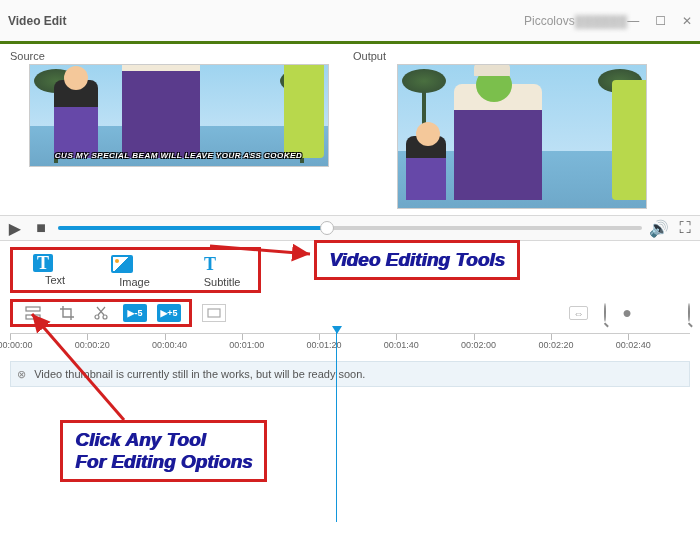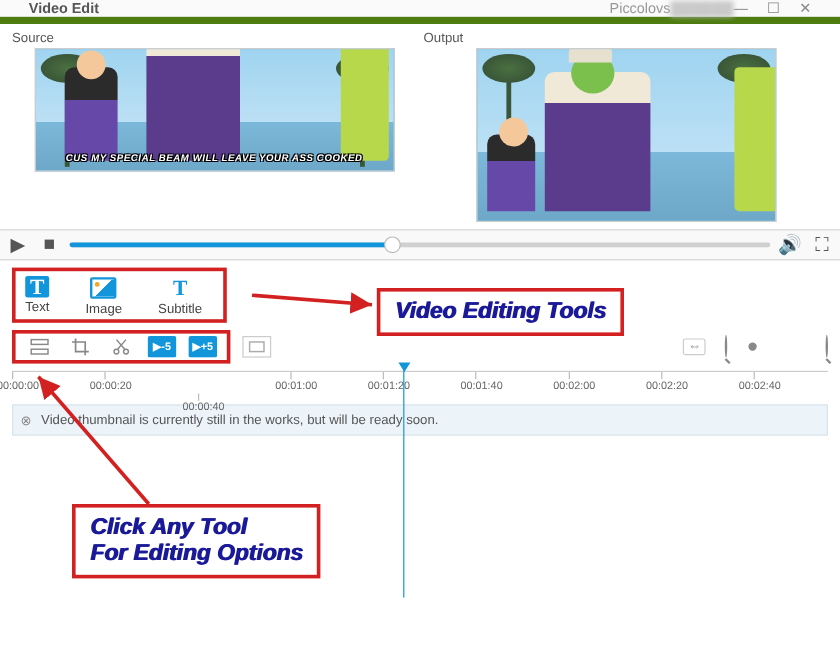--- a/index.html
+++ b/index.html
@@ -1,17 +1,17 @@
 <!DOCTYPE html>
 <html><head>
 <meta charset="utf-8">
 <style>
 * { box-sizing: border-box; margin: 0; padding: 0; font-family: "Segoe UI", Arial, sans-serif; }
 body { background: #fff; width: 700px; height: 560px; overflow: hidden; position: relative; }
-.title-bar { height: 20px; background: #fafafa; border-bottom: 6px solid #4d7c0f; display: flex; align-items: center; padding: 0 24px; font-size: 12px; color: #555; }
+.title-bar { height: 44px; background: #fafafa; border-bottom: 3px solid #4d7c0f; display: flex; align-items: center; padding: 0 8px; font-size: 12px; color: #555; }
 .title-left { font-weight: 600; }
 .title-center { flex: 1; text-align: right; color: #999; }
 .title-center .blur { filter: blur(2px); color: #bbb; display: inline-block; }
 .win-ctrls { display: flex; gap: 16px; color: #888; font-size: 12px; }
 .win-ctrls span { cursor: pointer; }
 .previews { display: flex; padding: 6px 10px 0 10px; gap: 6px; justify-content: flex-end; }
 .preview-col { flex: 1; }
 .preview-label { font-size: 11px; color: #555; margin-bottom: 2px; }
 .preview-box { width: 300px; height: 103px; margin: 0 auto; background: #88c5e8; border: 1px solid #ccc; position: relative; overflow: hidden; }
 .sky { position: absolute; inset: 0; background: linear-gradient(#9fd4f0, #bce0f5 60%, #7cb8d9 60%, #6ea8c9); }
@@ -34,21 +34,21 @@
 .out-box { width: 250px; height: 145px; }
 .player { display: flex; align-items: center; height: 26px; border-top: 1px solid #d8d8d8; border-bottom: 1px solid #d8d8d8; background: #f9f9f9; margin-top: 6px; padding: 0 6px; gap: 8px; }
 .pbtn { width: 18px; height: 18px; display: flex; align-items: center; justify-content: center; color: #555; cursor: pointer; }
 .seek { flex: 1; height: 4px; background: #d0d0d0; border-radius: 2px; position: relative; }
 .seek .fill { position: absolute; left: 0; top: 0; bottom: 0; width: 46%; background: #1296db; border-radius: 2px; }
 .seek .knob { position: absolute; left: 46%; top: -5px; width: 14px; height: 14px; border-radius: 50%; background: #fff; border: 1px solid #bbb; transform: translateX(-50%); }
 .tool-row { display: flex; align-items: flex-end; padding: 6px 10px 2px 10px; position: relative; }
 .tool-box { display: flex; gap: 30px; padding: 4px 18px 2px 8px; border: 3px solid #d32020; }
 .tool { display: flex; flex-direction: column; align-items: center; gap: 2px; cursor: pointer; }
 .tool .ico { width: 24px; height: 20px; display: flex; align-items: center; justify-content: center; color: #1296db; font-size: 18px; font-weight: bold; }
-.tool .lbl { font-size: 11px; color: #444; }
+.tool .lbl { font-size: 11px; color: #444; margin-left: 24px; }
 .img-ico { width: 22px; height: 18px; border: 2px solid #1296db; border-radius: 2px; position: relative; background: linear-gradient(135deg, #fff 50%, #1296db 50%); }
 .img-ico::before { content:""; position:absolute; top:2px; left:2px; width:4px; height:4px; border-radius:50%; background:#f5a623; }
 .meta { position: absolute; right: 12px; top: 2px; text-align: right; font-size: 11px; color: #666; line-height: 1.6; }
 .edit-row { display: flex; align-items: center; padding: 4px 10px; gap: 4px; }
 .edit-box { display: flex; gap: 10px; padding: 2px 8px; border: 3px solid #d32020; align-items: center; }
 .ebtn { width: 24px; height: 18px; display: flex; align-items: center; justify-content: center; color: #888; border: 1px solid transparent; }
 .ebtn svg { width: 16px; height: 16px; }
 .seek5 { background: #1296db; color: #fff; font-size: 9px; font-weight: bold; border-radius: 2px; padding: 1px 3px; white-space: nowrap; }
 .edit-row .spacer { flex: 1; }
 .zoom-ctrls { display: flex; align-items: center; gap: 16px; color: #888; }
@@ -177,21 +177,21 @@
 </div>
 
 <div class="timeline">
   <div class="ruler" id="ruler">
       <div class="tick" style="left: 0%;">
         <span>00:00:00</span>
       </div>
       <div class="tick" style="left: 11.3636%;">
         <span>00:00:20</span>
       </div>
-      <div class="tick" style="left: 22.7273%; margin-top: 18px;">
+      <div class="tick" style="left: 22.7273%;">
         <span>00:00:40</span>
       </div>
       <div class="tick" style="left: 34.0909%;">
         <span>00:01:00</span>
       </div>
       <div class="tick" style="left: 45.4545%;">
         <span>00:01:20</span>
       </div>
       <div class="tick" style="left: 56.8182%;">
         <span>00:01:40</span>

